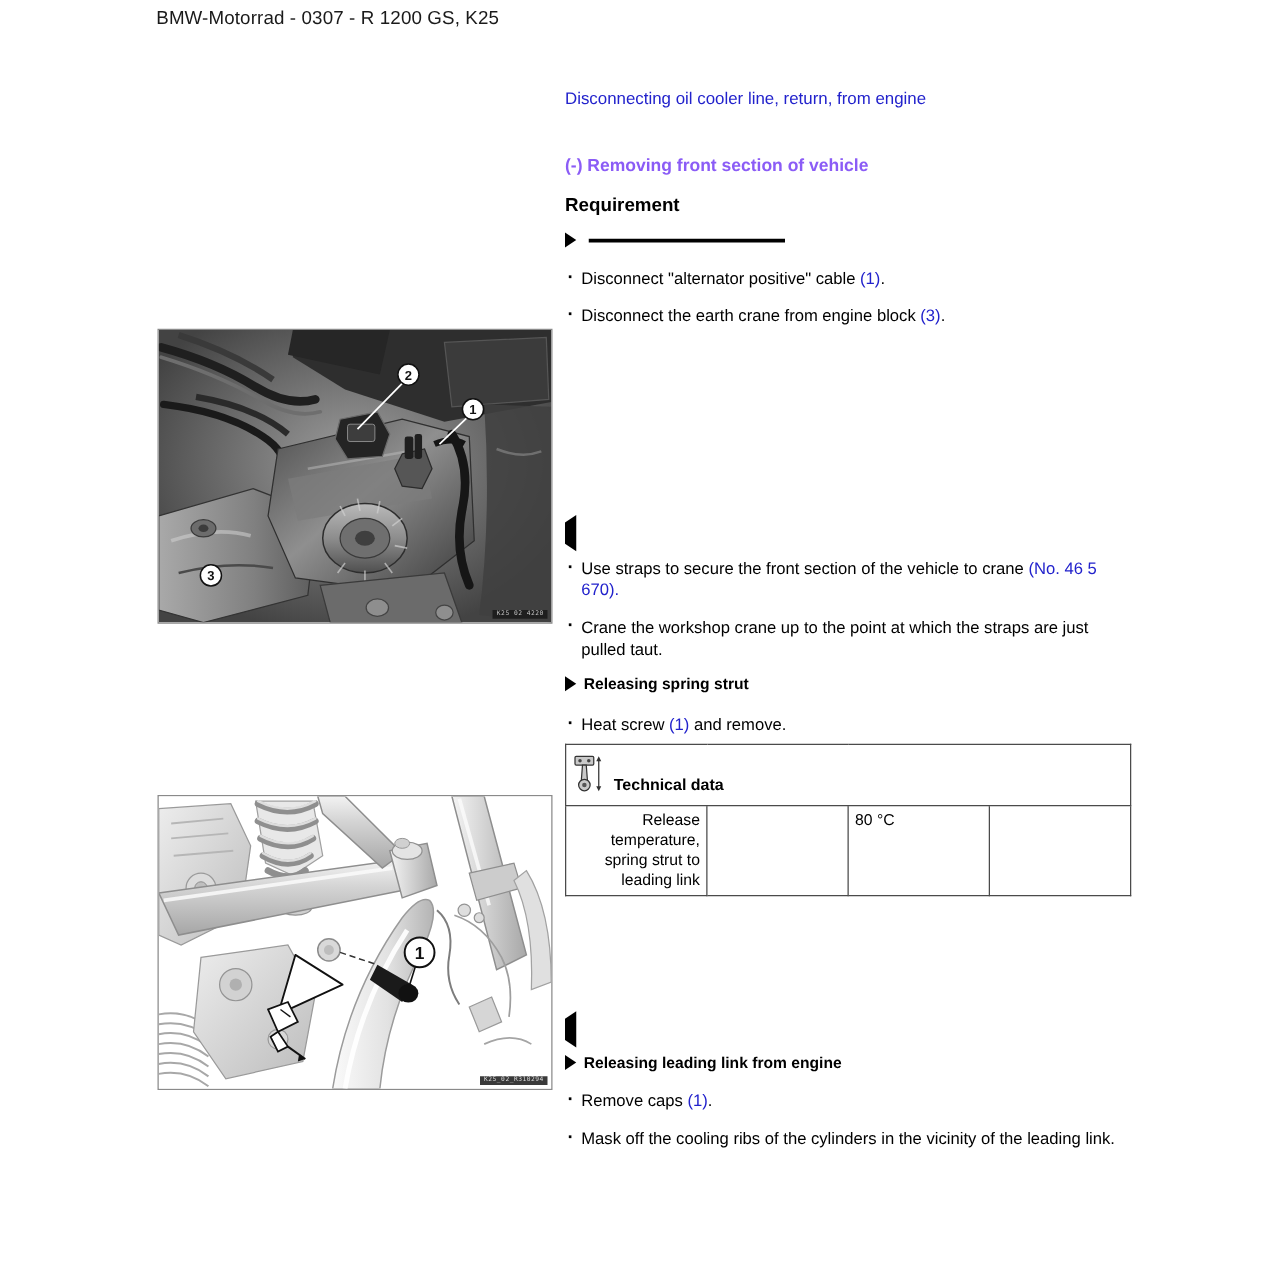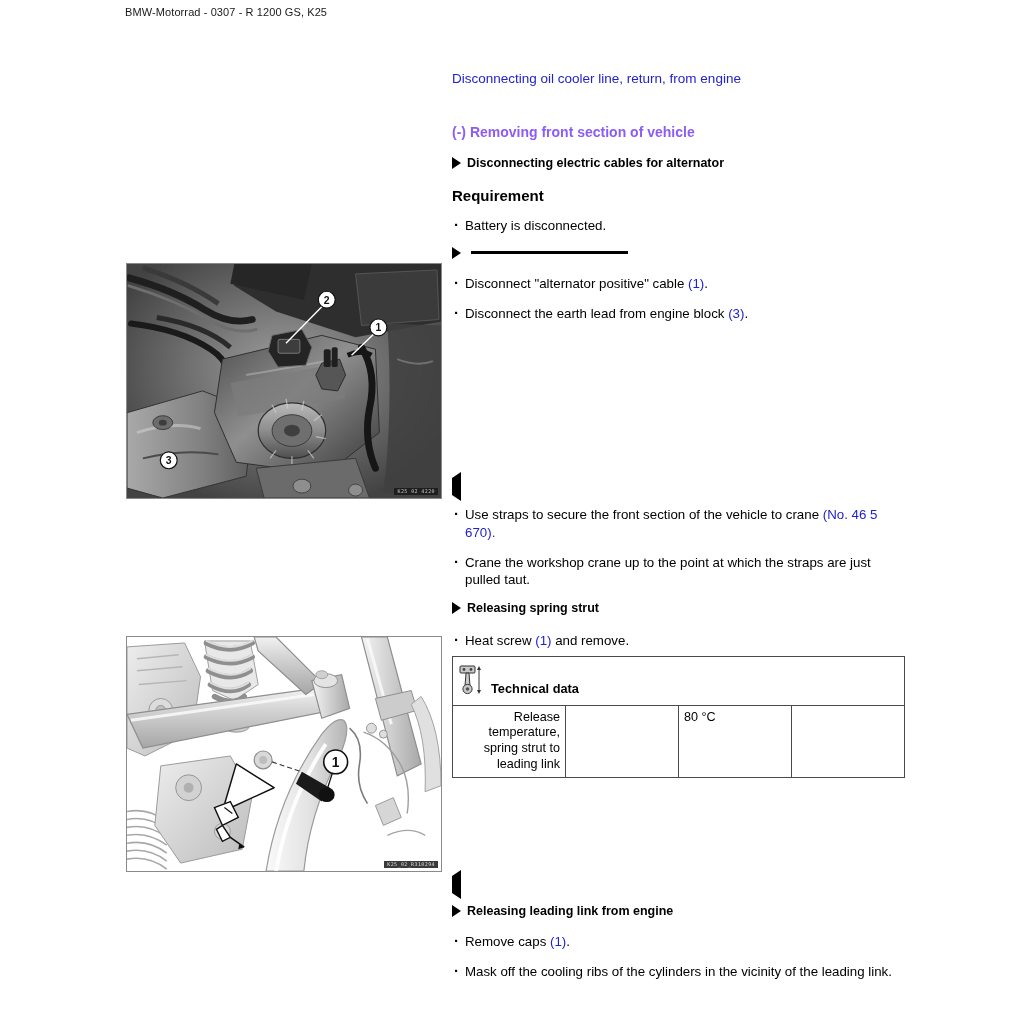--- a/index.html
+++ b/index.html
@@ -14,21 +14,21 @@
     font-family: "Liberation Sans", sans-serif;
     color: #000000;
     overflow: hidden;
   }
 
   
   .doc-header {
     position: absolute;
     left: 125px;
     top: 6px;
-    font-size: 11px;
+    font-size: 15px;
     color: #1a1a1a;
     letter-spacing: .1px;
     white-space: nowrap;
   }
 
   
   .figure {
     position: absolute;
     left: 126px;
     border: 1px solid #8a8a8a;
@@ -395,41 +395,36 @@
   <div class="fig-watermark">K25_02_R310294</div>
 </div>
 
 <div class="content">
 
   <p class="subject-line">Disconnecting oil cooler line, return, from engine</p>
 
 
   <h3 class="h-section">(-) Removing front section of vehicle</h3>
 
-  <h4 class="h-task">
-    <span class="tri-right"></span>
-    <span>Disconnecting electric cables for alternator</span>
-  </h4>
 
   <h4 class="h-requirement">Requirement</h4>
 
-  <p class="bullet">Battery is disconnected.</p>
 
   <div class="divider-row">
     <span class="tri-right"></span>
     <span class="divider-rule"></span>
   </div>
 
   <p class="bullet">
     <span>Disconnect "alternator positive" cable </span><span class="blue">(1)</span><span>.</span>
   </p>
 
 
   <p class="bullet" style="margin-bottom:156px;">
-    <span>Disconnect the earth lead from engine block </span><span class="blue">(3)</span><span>.</span>
+    <span>Disconnect the earth crane from engine block </span><span class="blue">(3)</span><span>.</span>
   </p>
 
   <div class="end-marker">
     <span class="tri-left"></span>
   </div>
 
   <p class="bullet">
     <span>Use straps to secure the front section of the vehicle to crane </span><span class="blue">(No. 46 5 670)</span><span class="blue">.</span>
   </p>
 

